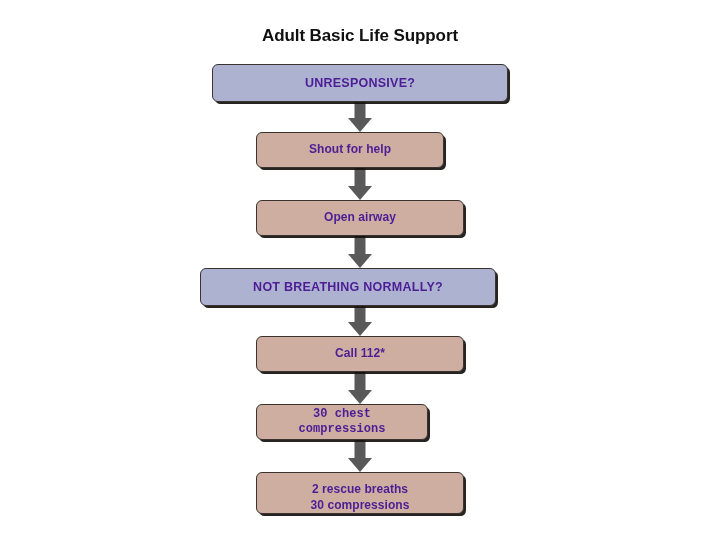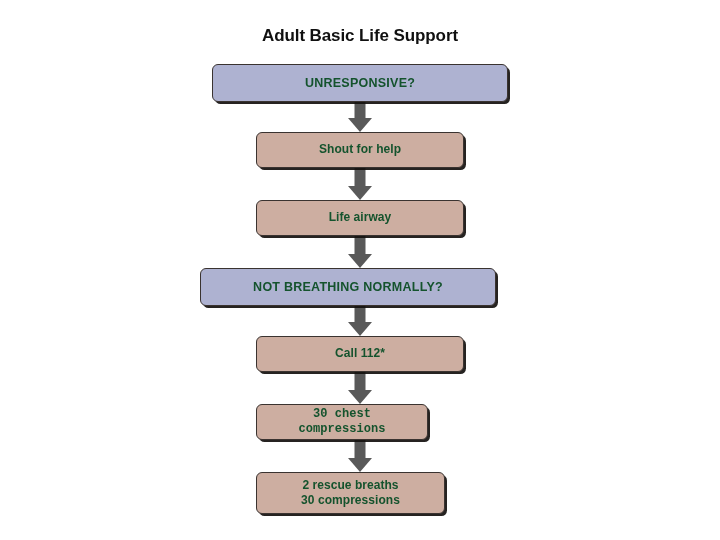--- a/index.html
+++ b/index.html
@@ -38,21 +38,21 @@
   
   .node {
     position: absolute;
     box-sizing: border-box;
     border: 1.2px solid #3a3330;
     border-radius: 6px;
     display: flex;
     align-items: center;
     justify-content: center;
     text-align: center;
-    color: #14532d;
+    color: #4c1d95;
     box-shadow: 2.5px 2.5px 0 -0.5px rgba(20,16,14,0.92);
   }
 
   .node-decision {
     background: #aeb2d1;
     font-size: 12.5px;
     font-weight: bold;
     letter-spacing: 0.25px;
   }
 
@@ -130,35 +130,35 @@
           <rect x="7.5" y="0" width="11" height="18" fill="#595959"></rect>
           <polygon points="1,18 25,18 13,32" fill="#595959"></polygon>
         </svg>
       </div>
     </div>
 
   <div id="node-layer">
       <div class="node node-decision" style="left: 212px; top: 44px; width: 296px; height: 38px; background: rgb(174, 178, 209);">
         <span class="node-label">UNRESPONSIVE?</span>
       </div>
-      <div class="node node-action" style="left: 256px; top: 112px; width: 208px; height: 36px; background: rgb(205, 174, 161);">
+      <div class="node node-action" style="left: 256px; top: 112px; width: 188px; height: 36px; background: rgb(205, 174, 161);">
         <span class="node-label">Shout for help</span>
       </div>
       <div class="node node-action" style="left: 256px; top: 180px; width: 208px; height: 36px; background: rgb(205, 174, 161);">
-        <span class="node-label">Life airway</span>
+        <span class="node-label">Open airway</span>
       </div>
       <div class="node node-decision" style="left: 200px; top: 248px; width: 296px; height: 38px; background: rgb(174, 178, 209);">
         <span class="node-label">NOT BREATHING NORMALLY?</span>
       </div>
       <div class="node node-action" style="left: 256px; top: 316px; width: 208px; height: 36px; background: rgb(205, 174, 161);">
         <span class="node-label">Call 112*</span>
       </div>
       <div class="node node-action" style="left: 256px; top: 384px; width: 172px; height: 36px; background: rgb(205, 174, 161); font-family: Liberation Mono, monospace;">
         <span class="node-label">30 chest compressions</span>
       </div>
-      <div class="node node-action" style="left: 256px; top: 452px; width: 189px; height: 42px; background: rgb(205, 174, 161);">
+      <div class="node node-action" style="left: 256px; top: 452px; width: 208px; height: 42px; background: rgb(205, 174, 161); align-items: flex-end;">
         <span class="node-label">2 rescue breaths
 30 compressions</span>
       </div>
     </div>
 
 
 </div>
 
 </body></html>

